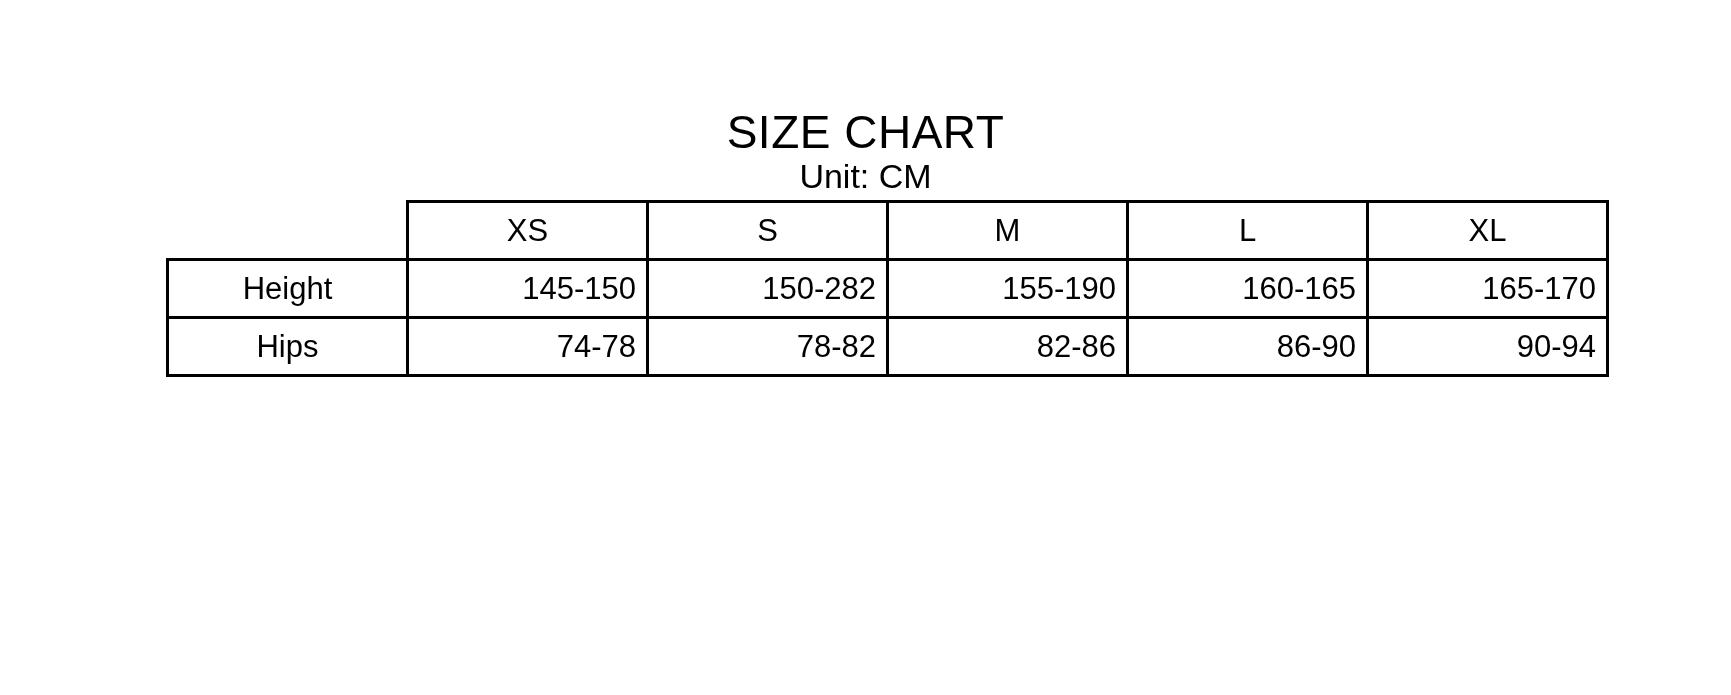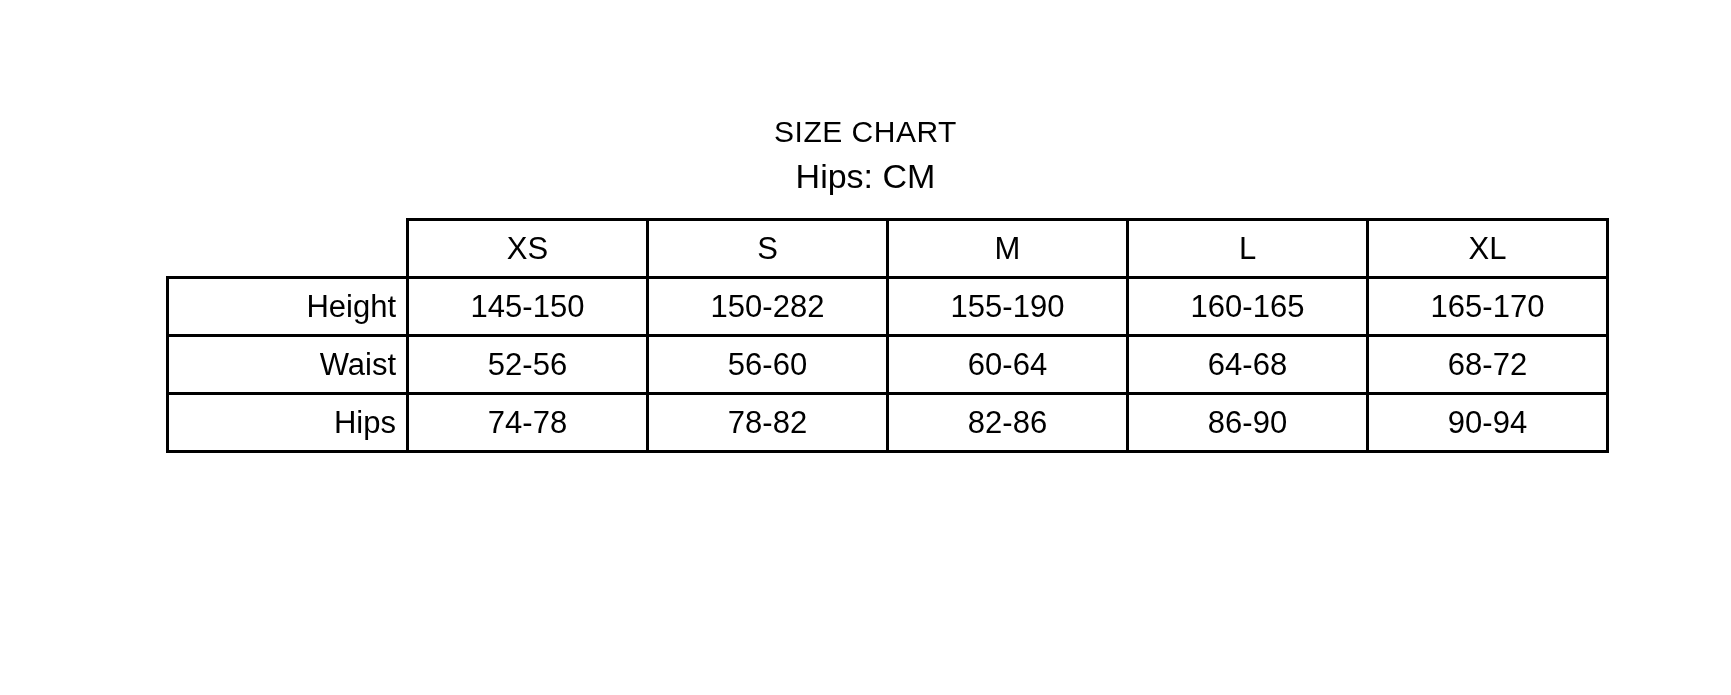--- a/index.html
+++ b/index.html
@@ -20,33 +20,33 @@
     height: 695px;
   }
   .title-block {
     position: absolute;
     top: 110px;
     left: 0;
     width: 1731px;
     text-align: center;
   }
   .chart-title {
-    font-size: 30px;
+    font-size: 46px;
     line-height: 44px;
     letter-spacing: 0.5px;
     font-weight: 400;
   }
   .chart-subtitle {
     font-size: 34px;
     line-height: 44px;
     font-weight: 400;
   }
   .table-wrap {
     position: absolute;
-    top: 218px;
+    top: 200px;
     left: 150px;
     width: 1440px;
     padding-left: 16px;
   }
   table.size-chart {
     border-collapse: collapse;
     table-layout: fixed;
     width: 1440px;
   }
   table.size-chart td {
@@ -63,34 +63,34 @@
 
   
   td.corner-blank {
     border: none !important;
     background: #ffffff;
   }
   td.size-head {
     text-align: center;
   }
   td.row-label {
-    text-align: right;
+    text-align: center;
   }
   td.value-cell {
-    text-align: center;
+    text-align: right;
   }
 </style>
 </head>
 <body>
 
 <div class="page">
 
   <div class="title-block">
     <div class="chart-title">SIZE CHART</div>
-    <div class="chart-subtitle">Hips: CM</div>
+    <div class="chart-subtitle">Unit: CM</div>
   </div>
 
   <div class="table-wrap">
     <table class="size-chart">
       <colgroup>
         <col class="label-col">
         <col class="size-col">
         <col class="size-col">
         <col class="size-col">
         <col class="size-col">
@@ -110,28 +110,20 @@
           <td class="row-label">Height</td>
           <td class="value-cell">145-150</td>
           <td class="value-cell">150-282</td>
           <td class="value-cell">155-190</td>
           <td class="value-cell">160-165</td>
           <td class="value-cell">165-170</td>
         </tr>
 
 
 
-        <tr>
-          <td class="row-label">Waist</td>
-          <td class="value-cell">52-56</td>
-          <td class="value-cell">56-60</td>
-          <td class="value-cell">60-64</td>
-          <td class="value-cell">64-68</td>
-          <td class="value-cell">68-72</td>
-        </tr>
 
         <tr>
           <td class="row-label">Hips</td>
           <td class="value-cell">74-78</td>
           <td class="value-cell">78-82</td>
           <td class="value-cell">82-86</td>
           <td class="value-cell">86-90</td>
           <td class="value-cell">90-94</td>
         </tr>
       </tbody>

